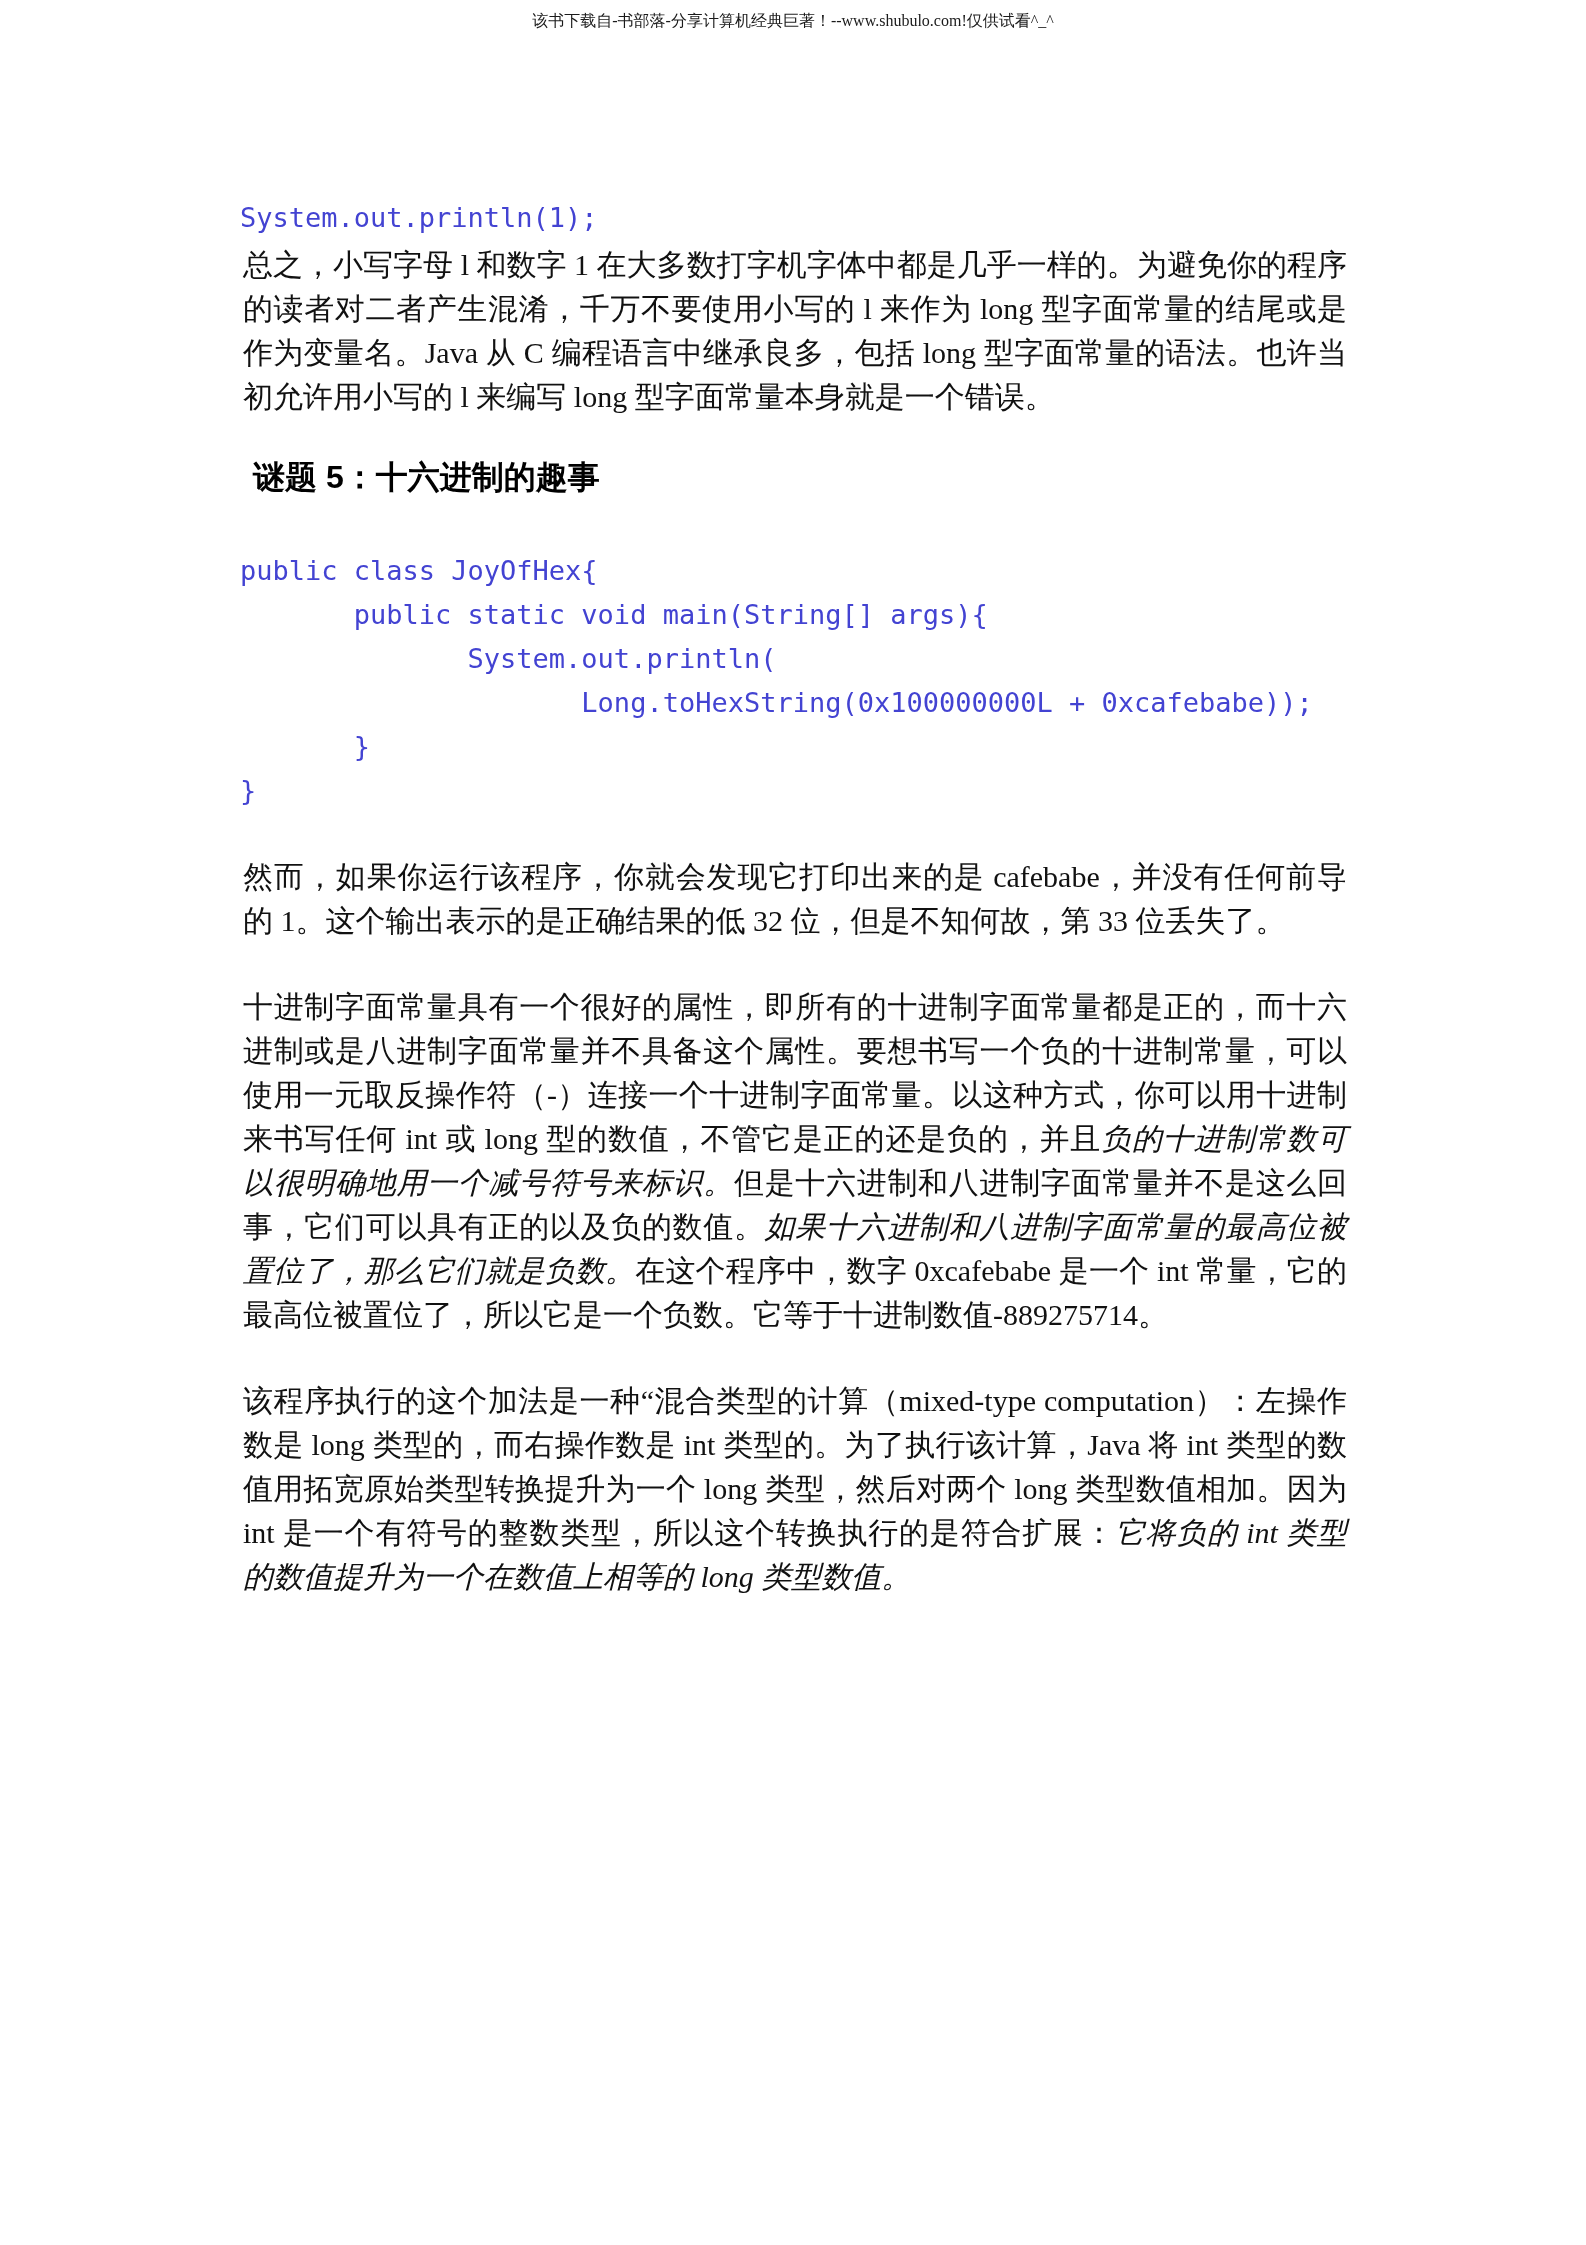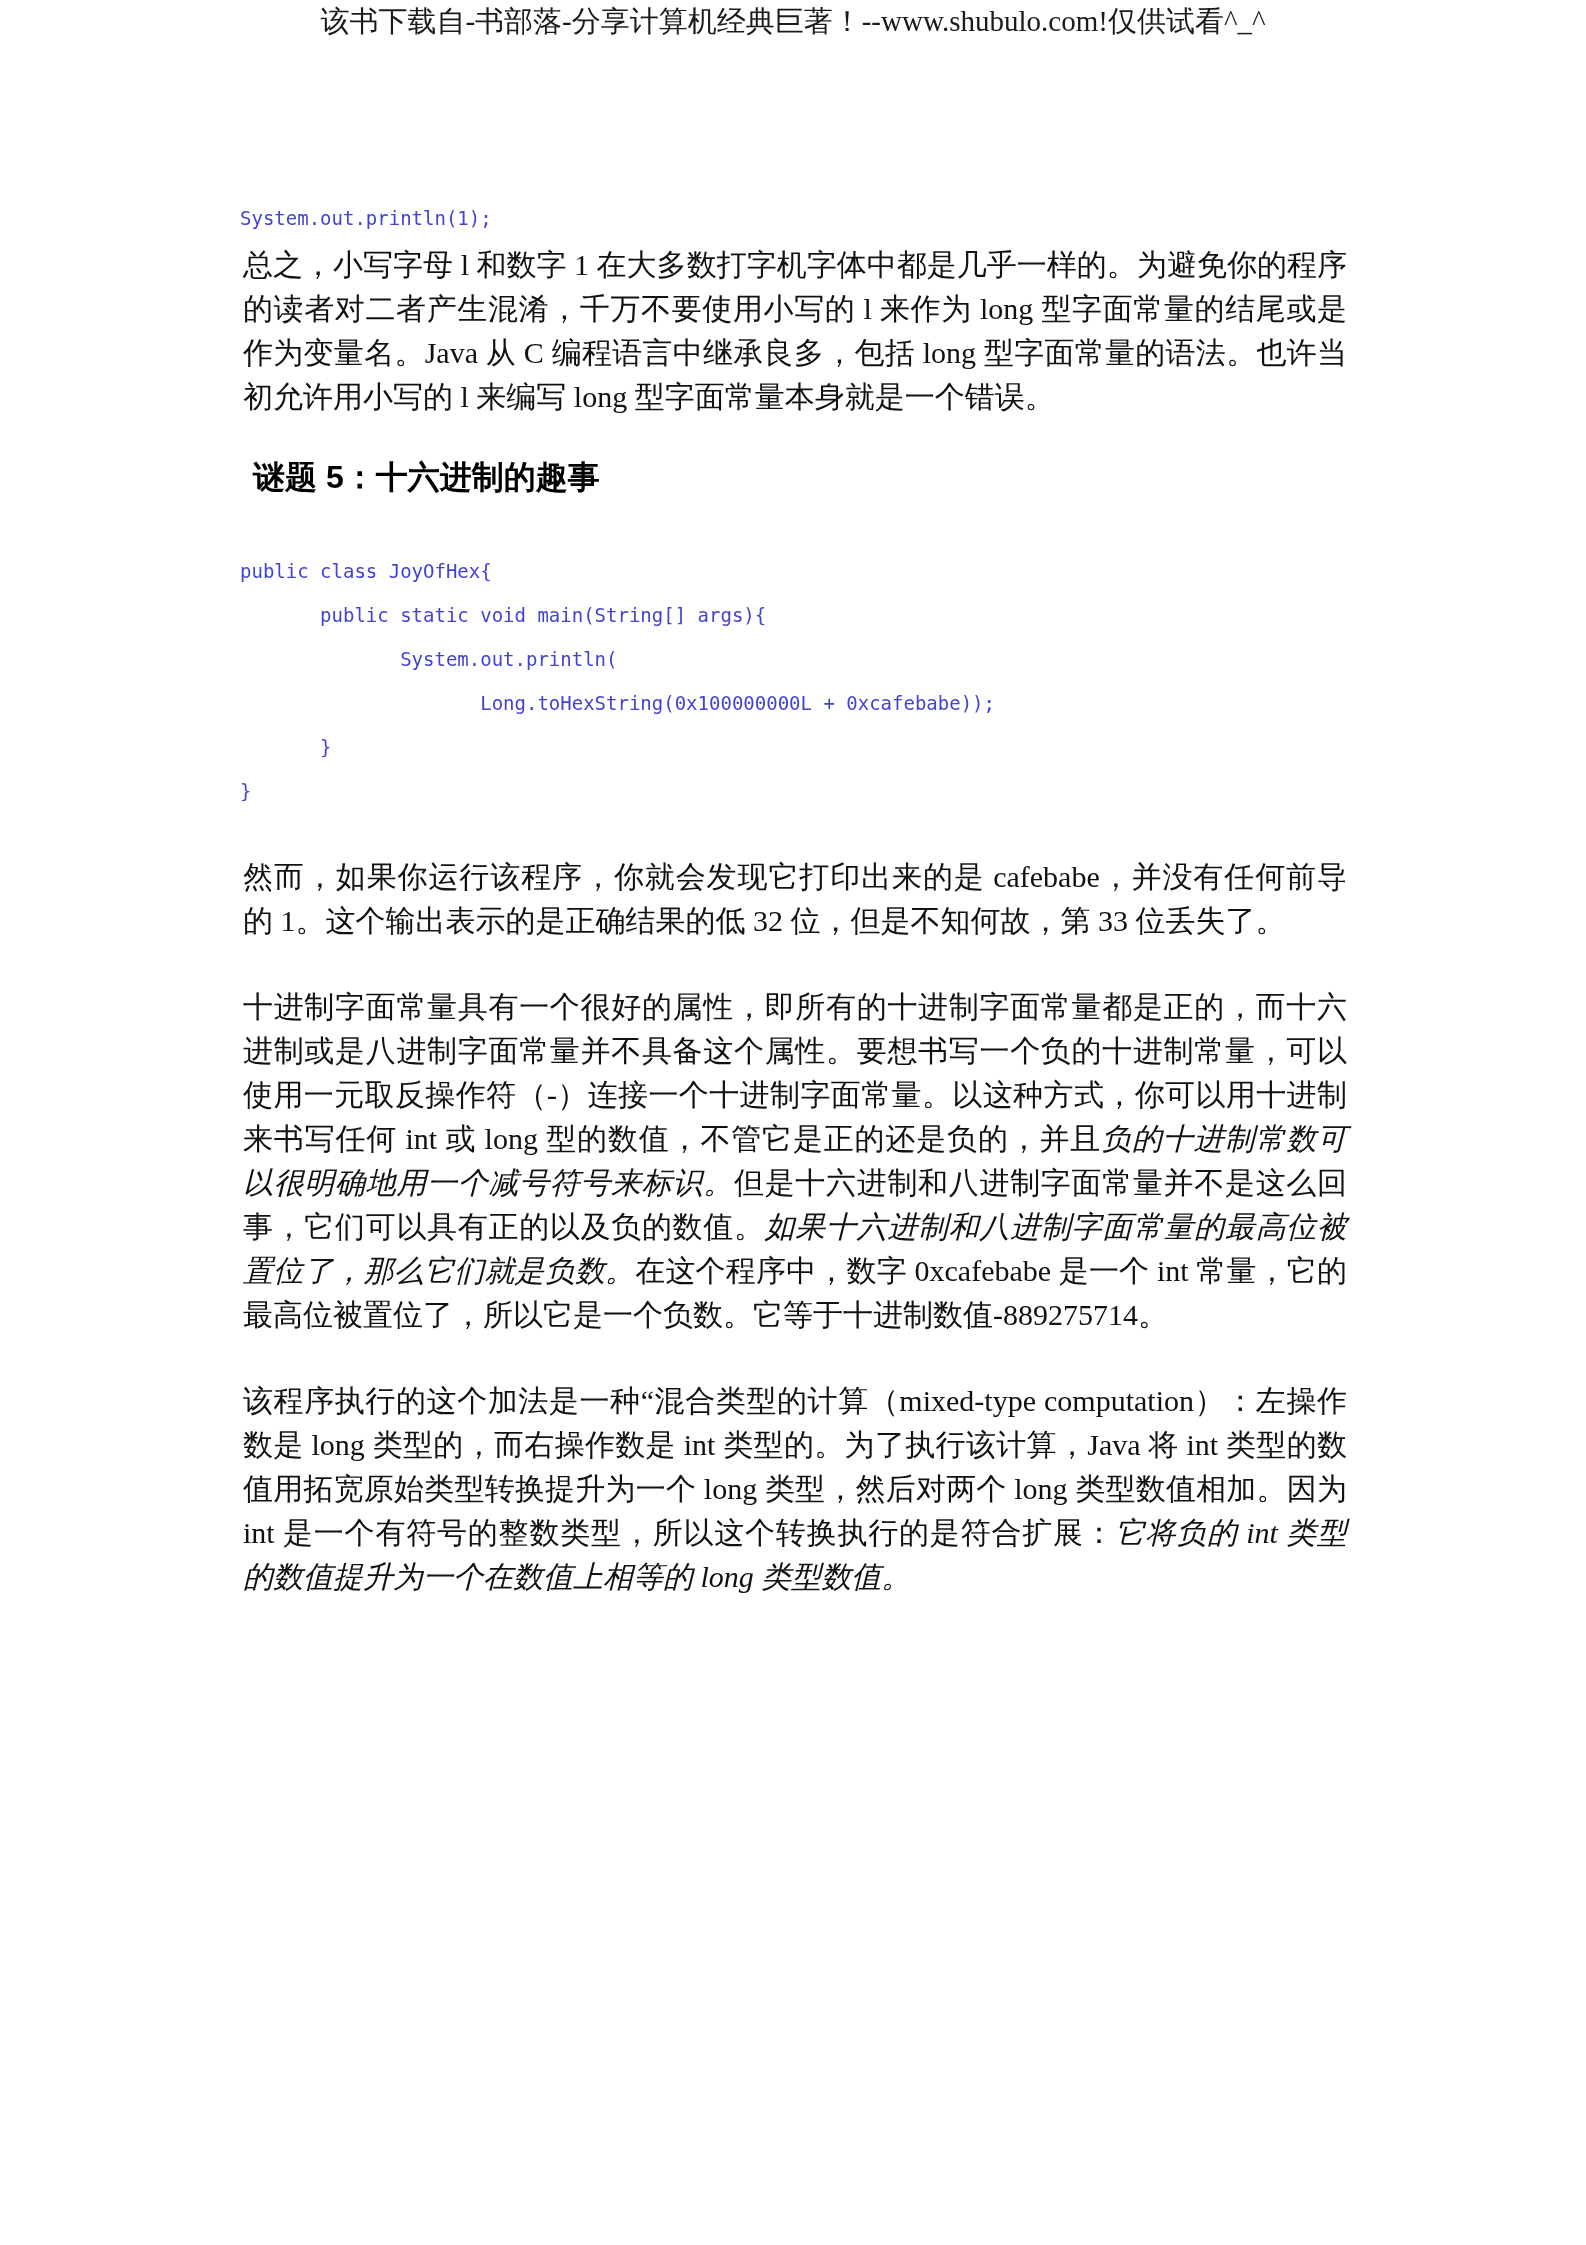--- a/index.html
+++ b/index.html
@@ -8,21 +8,21 @@
     width: 1586px;
     height: 2245px;
     background: #ffffff;
     color: #111111;
     font-family: "Liberation Serif", "DejaVu Serif", serif;
     overflow: hidden;
   }
   .header {
     padding-top: 6px;
     text-align: center;
-    font-size: 29px;
+    font-size: 16px;
     line-height: 30px;
     color: #1a1a1a;
     font-family: "Liberation Serif", "DejaVu Serif", serif;
   }
   .page-body {
     margin: 0 236px 0 240px;  
     padding-top: 160px;
     font-size: 30px;
     line-height: 44px;
   }
@@ -38,21 +38,21 @@
     font-family: "Liberation Sans", "DejaVu Sans", sans-serif;
     font-weight: bold;
     font-size: 32px;
     line-height: 44px;
     color: #000000;
   }
   .code {
     margin: 0;
     white-space: pre;
     font-family: "DejaVu Sans Mono", "Liberation Mono", monospace;
-    font-size: 19px;
+    font-size: 27px;
     line-height: 44px;
     color: var(--code-color, #4343d2);
   }
   .em { font-style: italic; }
 </style>
 </head>
 <body>
 
 <div class="sheet">
   <div class="header">该书下载自-书部落-分享计算机经典巨著！--www.shubulo.com!仅供试看^_^</div>

